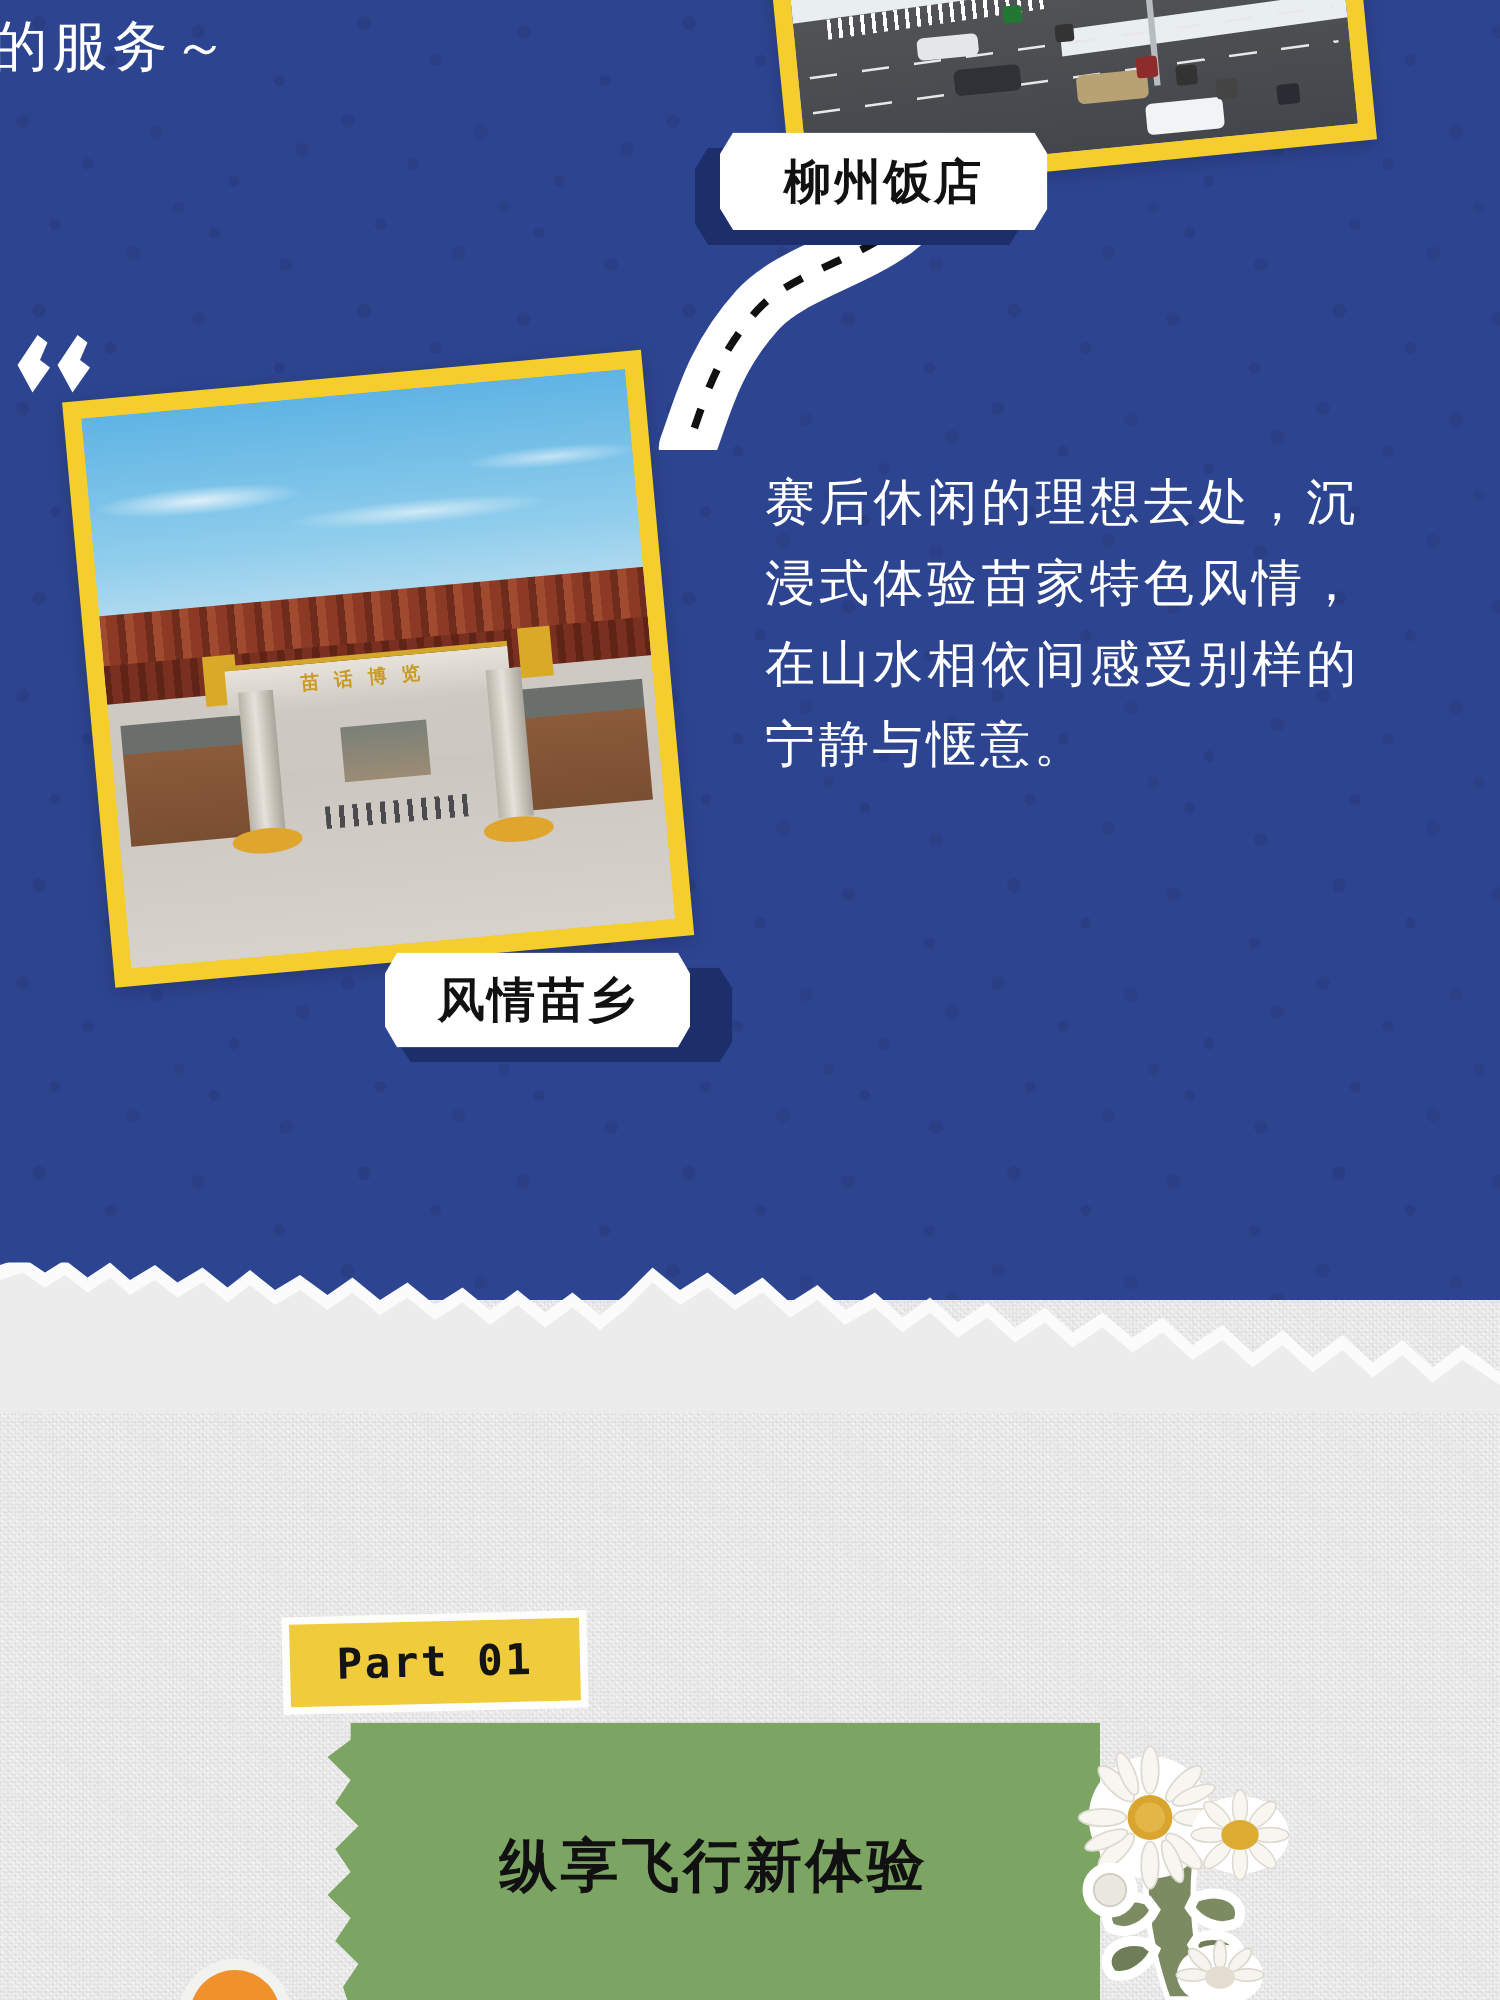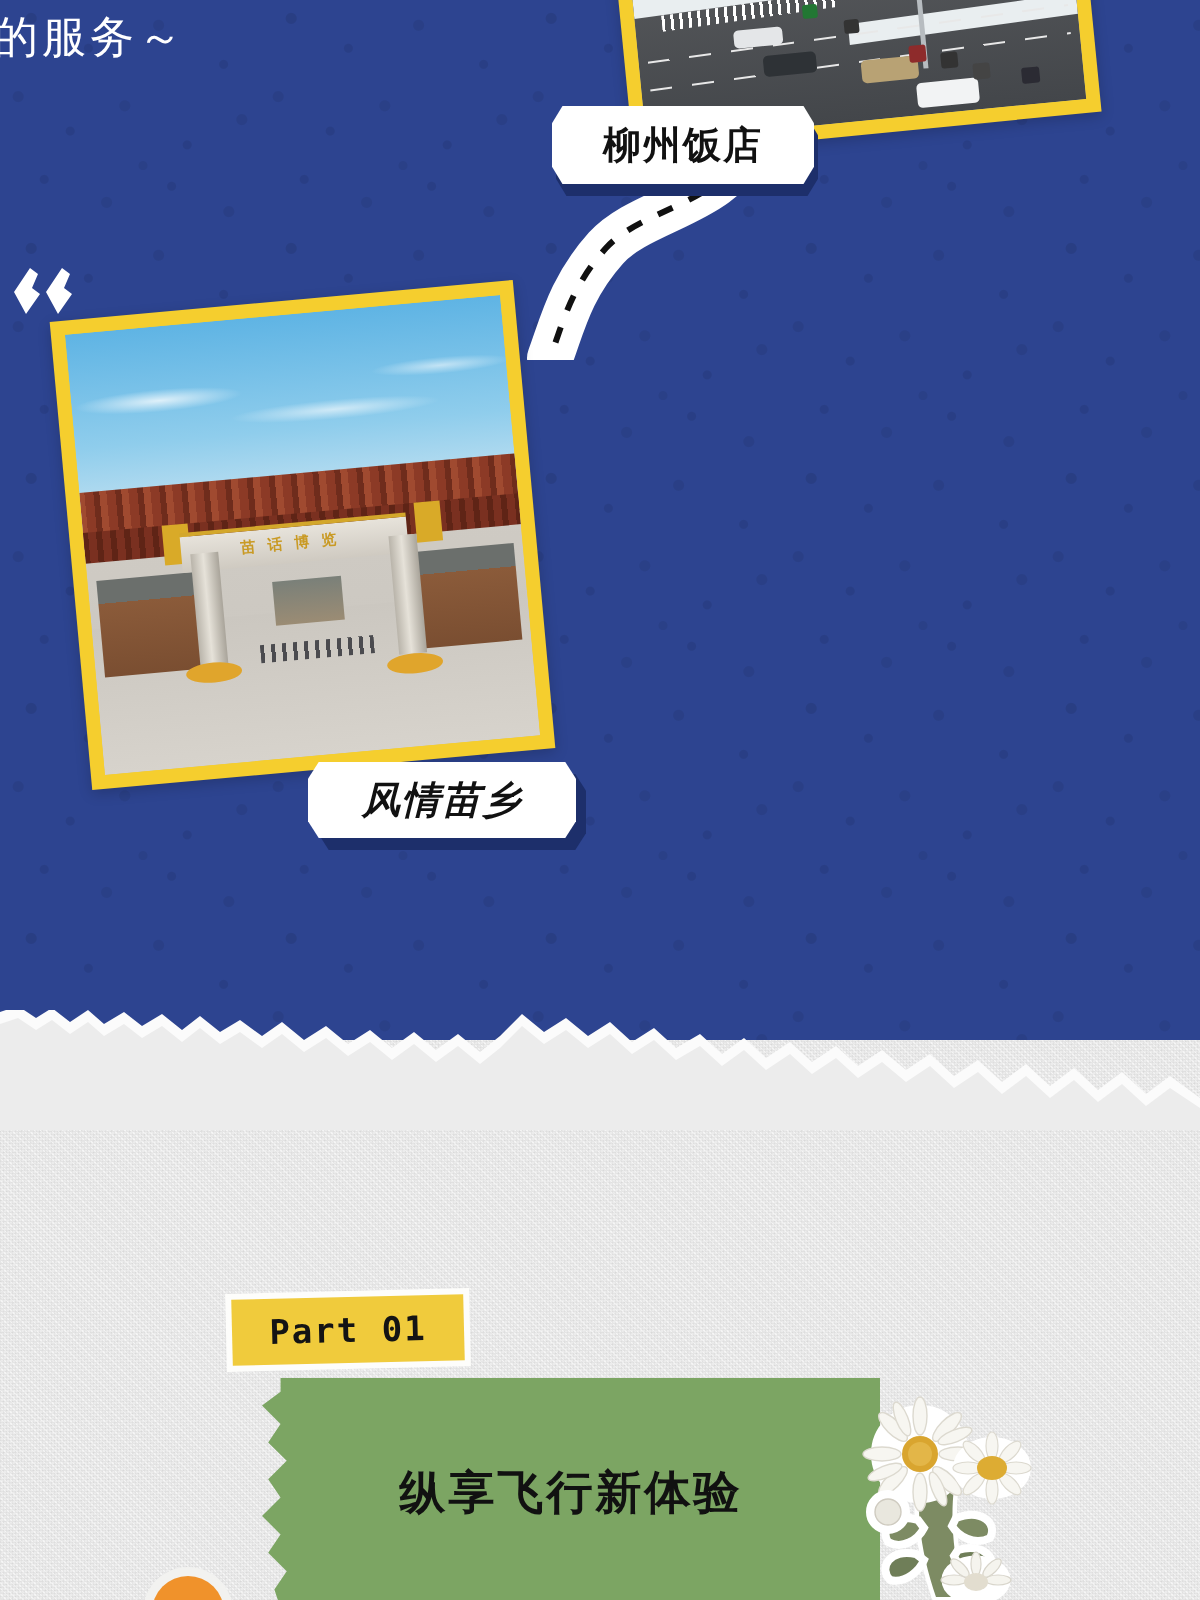--- a/index.html
+++ b/index.html
@@ -135,23 +135,23 @@
   .tag{
     position:absolute; background:#fff;
     clip-path:polygon(4% 0,96% 0,100% 22%,100% 78%,96% 100%,4% 100%,0 78%,0 22%);
     display:flex; align-items:center; justify-content:center;
     color:#111; font-weight:700; letter-spacing:2px;
   }
   .tag-shadow{
     position:absolute; background:#1d2f6b;
     clip-path:polygon(4% 0,96% 0,100% 22%,100% 78%,96% 100%,4% 100%,0 78%,0 22%);
   }
-  .tag-1{ left:552px; top:106px; width:262px; height:78px; font-size:38px; }
+  .tag-1{ left:576px; top:106px; width:262px; height:78px; font-size:38px; }
   .tag-1-sh{ left:556px; top:118px; width:262px; height:78px; }
-  .tag-2{ left:308px; top:762px; width:268px; height:76px; font-size:38px;font-style:italic; }
+  .tag-2{ left:308px; top:762px; width:244px; height:76px; font-size:38px; }
   .tag-2-sh{ left:318px; top:774px; width:268px; height:76px; }
 
   
   .para{
     position:absolute; left:612px; top:370px; width:476px;
     color:#fff; font-size:40px; line-height:1.62; letter-spacing:3px;
     text-align:justify;
   }
 
   
@@ -265,20 +265,21 @@
         <div class="gw-base" style="left:20.5%;top:77%;"></div>
         <div class="gw-base" style="right:20.5%;top:79%;"></div>
         <div class="gw-crowd"></div>
       </div>
     </div>
   </div>
 
   <div class="tag-shadow tag-2-sh"></div>
   <div class="tag tag-2">风情苗乡</div>
 
+  <p class="para">赛后休闲的理想去处，沉浸式体验苗家特色风情，在山水相依间感受别样的宁静与惬意。</p>
 
   <div class="paper-panel">
     <div class="paper-noise"></div>
   </div>
 
   <div class="torn">
     <svg viewBox="0 0 1200 120" width="1200" height="120" preserveAspectRatio="none" aria-hidden="true">
       <path d="M0,6 L18,0 L36,12 L52,2 L70,16 L88,4 L104,18 L124,6 L142,20 L162,8
                L182,24 L200,10 L220,26 L240,14 L262,30 L282,16 L304,34 L326,20
                L348,38 L370,24 L392,42 L414,26 L436,44 L458,28 L480,46 L500,30

